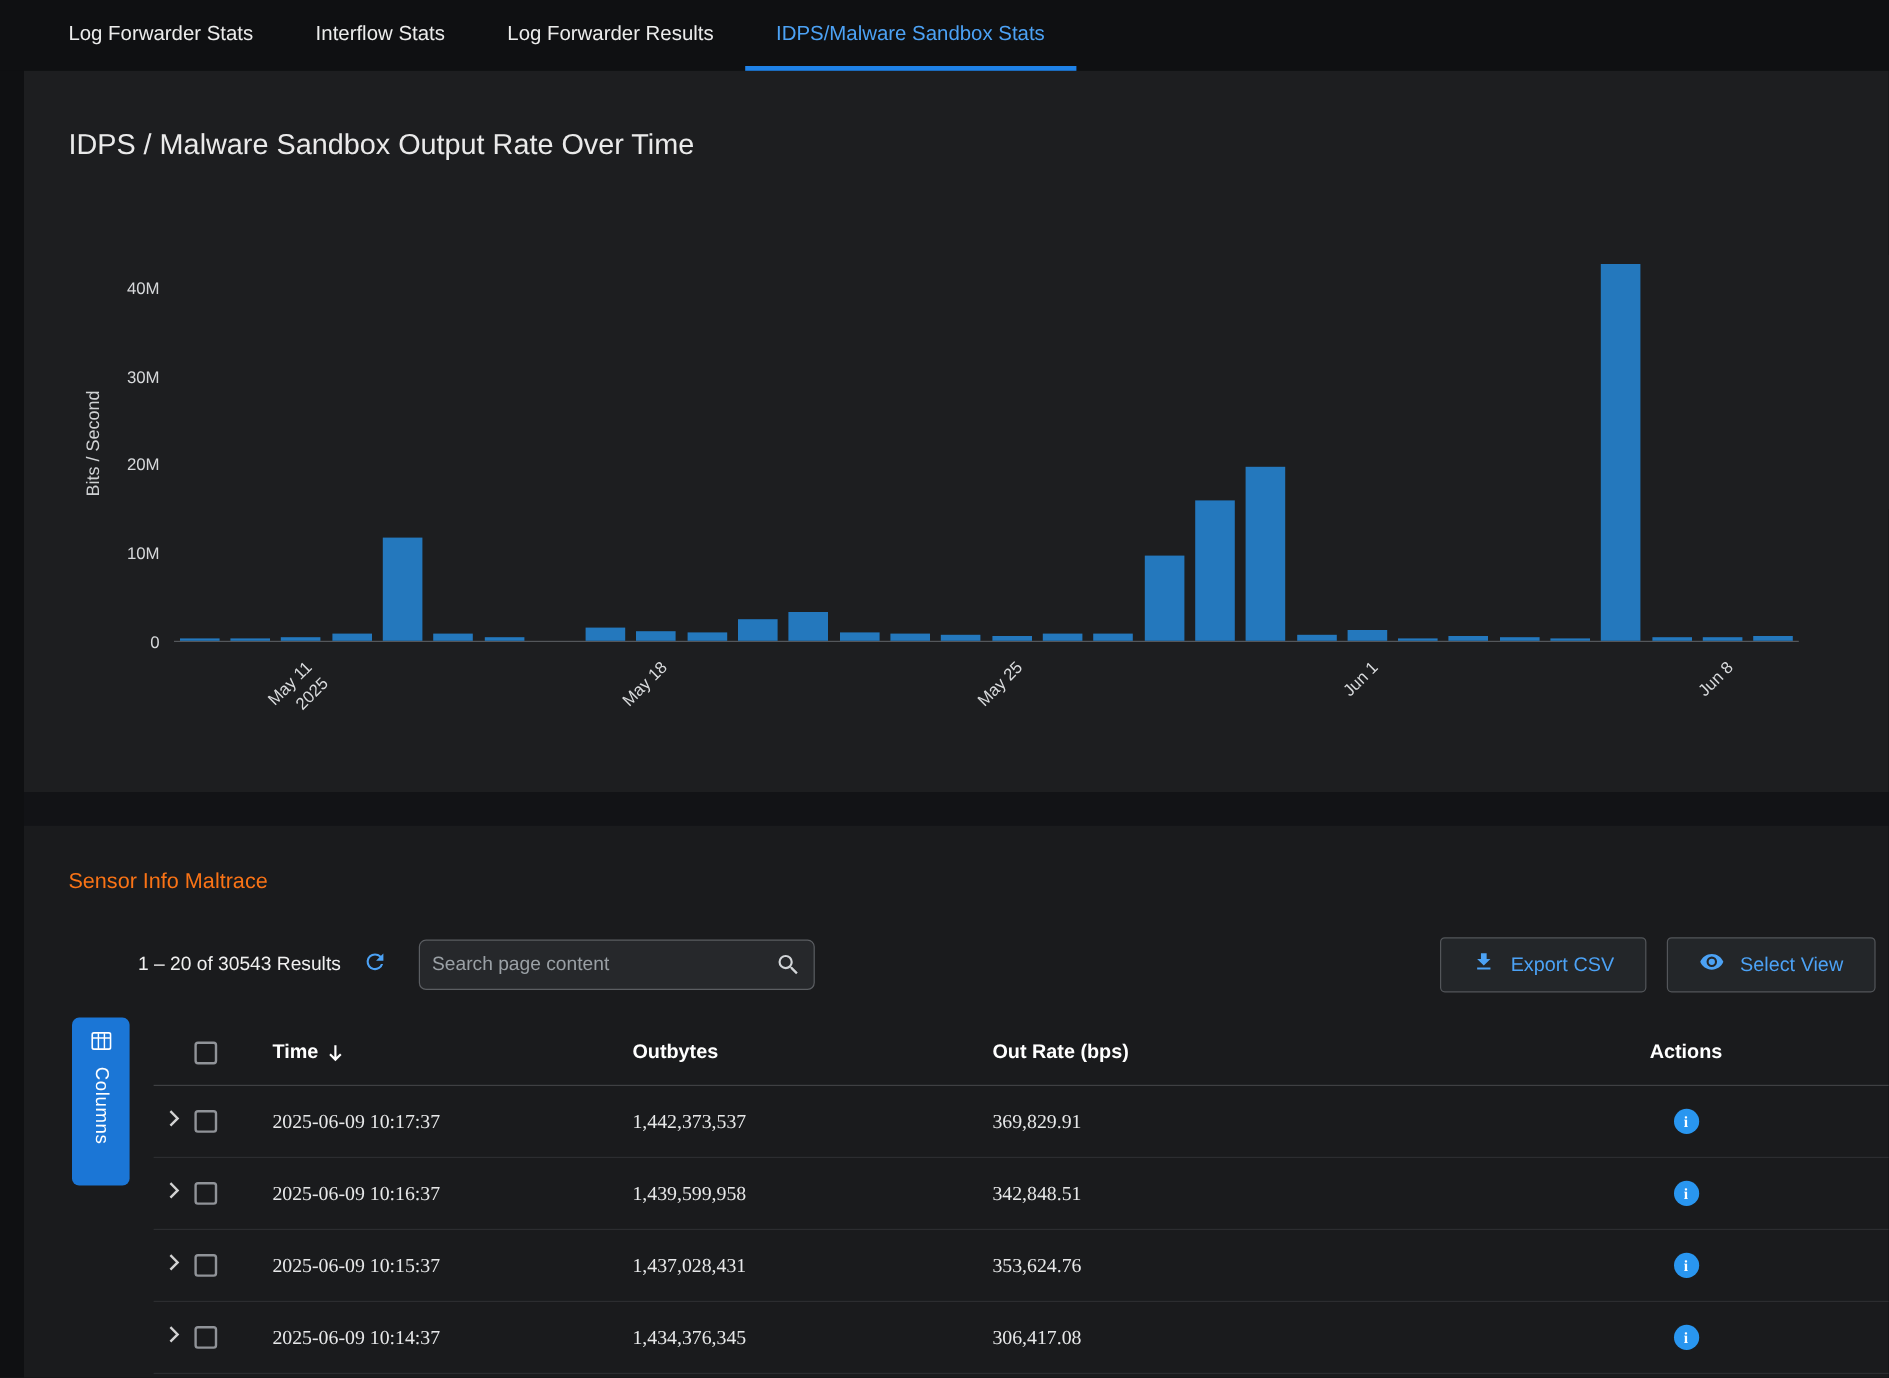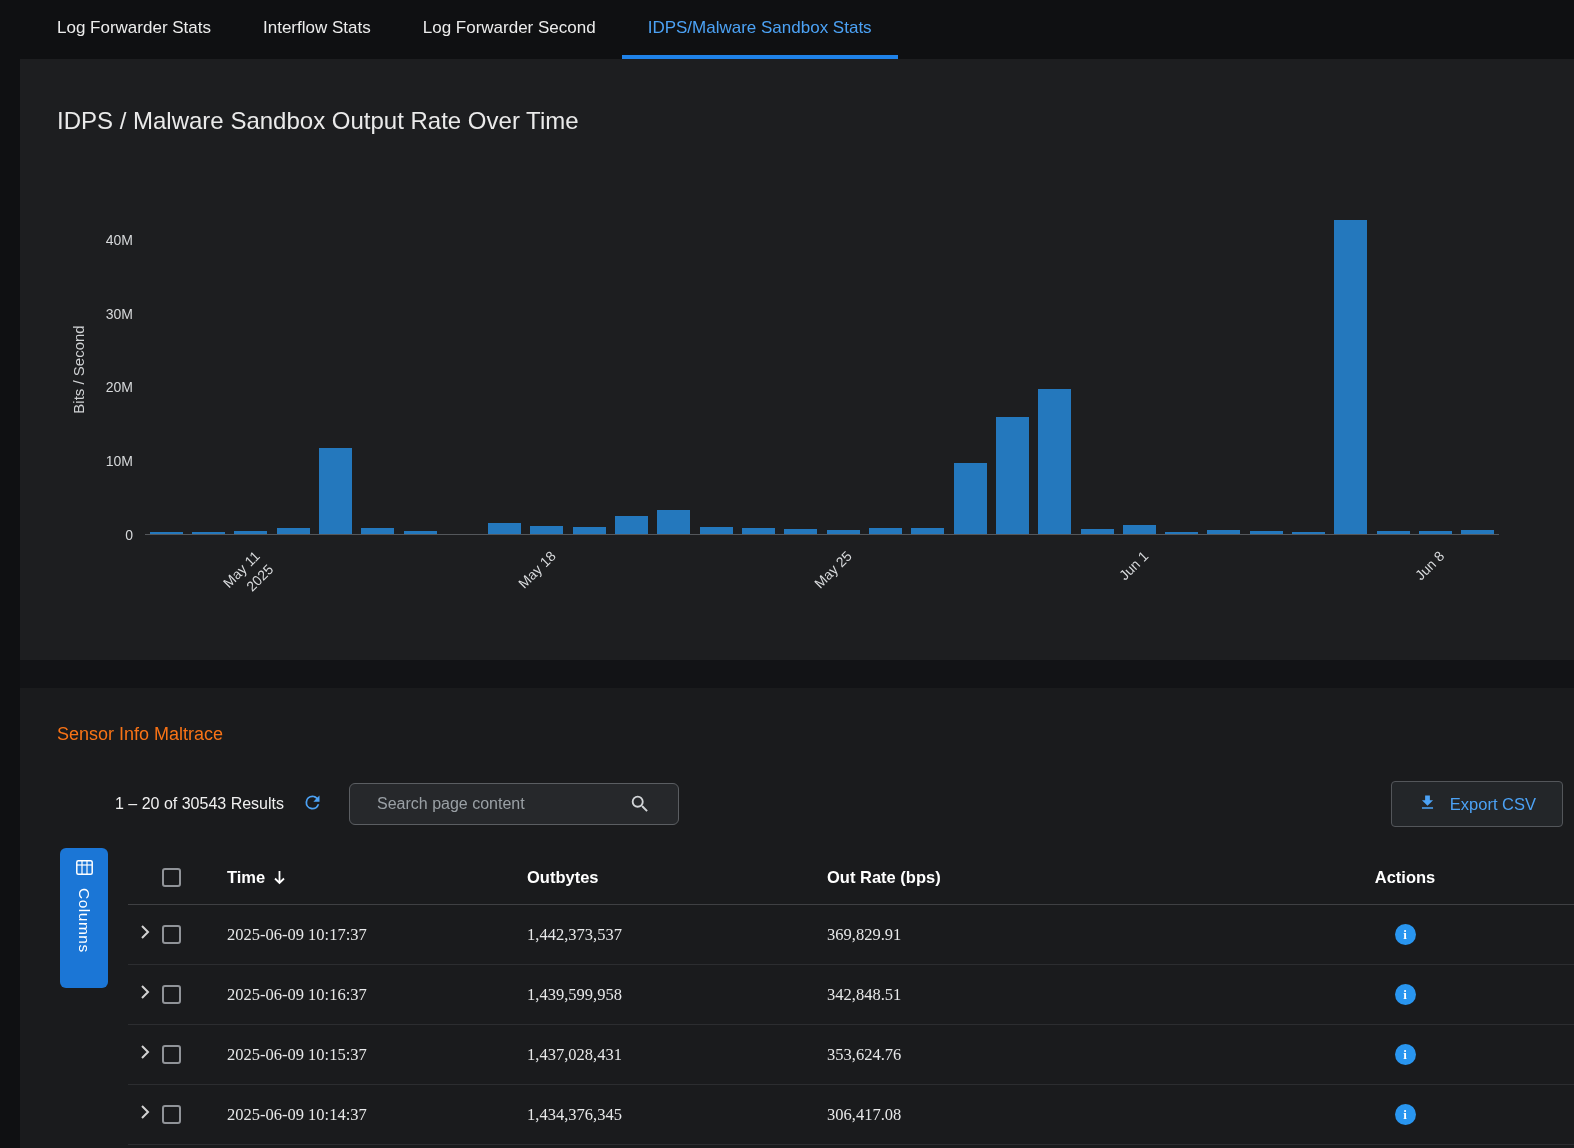--- a/index.html
+++ b/index.html
@@ -45,21 +45,21 @@
 
   
   .table-panel { position:relative; margin-left:20px; height:463px; background:#1a1b1d; padding-top:36px; }
   .section-title { margin-left:37px; font-size:18px; font-weight:400; color:#f97316; }
 
   .results-row { display:flex; align-items:center; margin:36px 11px 0 95px; height:46px; }
   .results-text { font-size:16px; color:#f0f0f0; }
   .refresh-btn { margin-left:18px; display:flex; align-items:center; }
   .search-box {
     margin-left:26px; width:330px; height:42px; background:#26282b;
-    border:1px solid #5b5e62; border-radius:6px; display:flex; align-items:center; padding:0 27px;
+    border:1px solid #5b5e62; border-radius:6px; display:flex; align-items:center; padding:0 10px;
   }
   .search-box input { flex:1; background:transparent; border:none; outline:none; color:#eeeeee; font-size:16px; font-family:inherit; }
   .search-box input::placeholder { color:#9aa0a5; }
   .search-icon { display:flex; align-items:center; margin-left:8px; }
   .spacer { flex:1; }
   .action-btn {
     display:flex; align-items:center; gap:13px; height:46px; padding:0 26px;
     background:#232629; border:1px solid #53565a; border-radius:4px;
     color:#4ca2f5; font-size:16.5px; white-space:nowrap;
   }
@@ -95,21 +95,21 @@
     font-size:13px; font-weight:700; display:flex; align-items:center; justify-content:center;
     cursor:pointer;
   }
 </style>
 </head>
 <body>
 
 <nav class="tabbar">
     <div class="tab">Log Forwarder Stats</div>
     <div class="tab">Interflow Stats</div>
-    <div class="tab">Log Forwarder Second</div>
+    <div class="tab">Log Forwarder Results</div>
     <div class="tab active">IDPS/Malware Sandbox Stats</div>
   </nav>
 
 <section class="chart-panel">
   <h1 class="chart-title">IDPS / Malware Sandbox Output Rate Over Time</h1>
   <div class="chart-wrap">
     <div class="ylabel">
       <span>Bits / Second</span>
     </div>
     <div class="yticks">
@@ -269,20 +269,28 @@
       </span>
     </div>
     <div class="spacer"></div>
     <button class="action-btn">
       <span>
         <svg width="19" height="19" viewBox="0 0 24 24">
             <path d="M5 20h14v-2H5v2zM19 9h-4V3H9v6H5l7 7 7-7z" fill="#4ca2f5"></path>
           </svg>
       </span>
       <span>Export CSV</span>
+    </button>
+    <button class="action-btn">
+      <span>
+        <svg width="21" height="21" viewBox="0 0 24 24">
+            <path d="M12 4.5C7 4.5 2.73 7.61 1 12c1.73 4.39 6 7.5 11 7.5s9.27-3.11 11-7.5c-1.73-4.39-6-7.5-11-7.5zM12 17a5 5 0 1 1 0-10 5 5 0 0 1 0 10zm0-8a3 3 0 1 0 0 6 3 3 0 0 0 0-6z" fill="#4ca2f5"></path>
+          </svg>
+      </span>
+      <span>Select View</span>
     </button>
   </div>
 
   <button class="columns-btn">
     <span>
       <svg width="17" height="15" viewBox="0 0 17 15">
           <rect x="0.8" y="0.8" width="15.4" height="13.4" rx="1.5" fill="none" stroke="#ffffff" stroke-width="1.5"></rect>
           <line x1="6" y1="1" x2="6" y2="14" stroke="#ffffff" stroke-width="1.2"></line>
           <line x1="11" y1="1" x2="11" y2="14" stroke="#ffffff" stroke-width="1.2"></line>
           <line x1="1" y1="5" x2="16" y2="5" stroke="#ffffff" stroke-width="1.2"></line>

